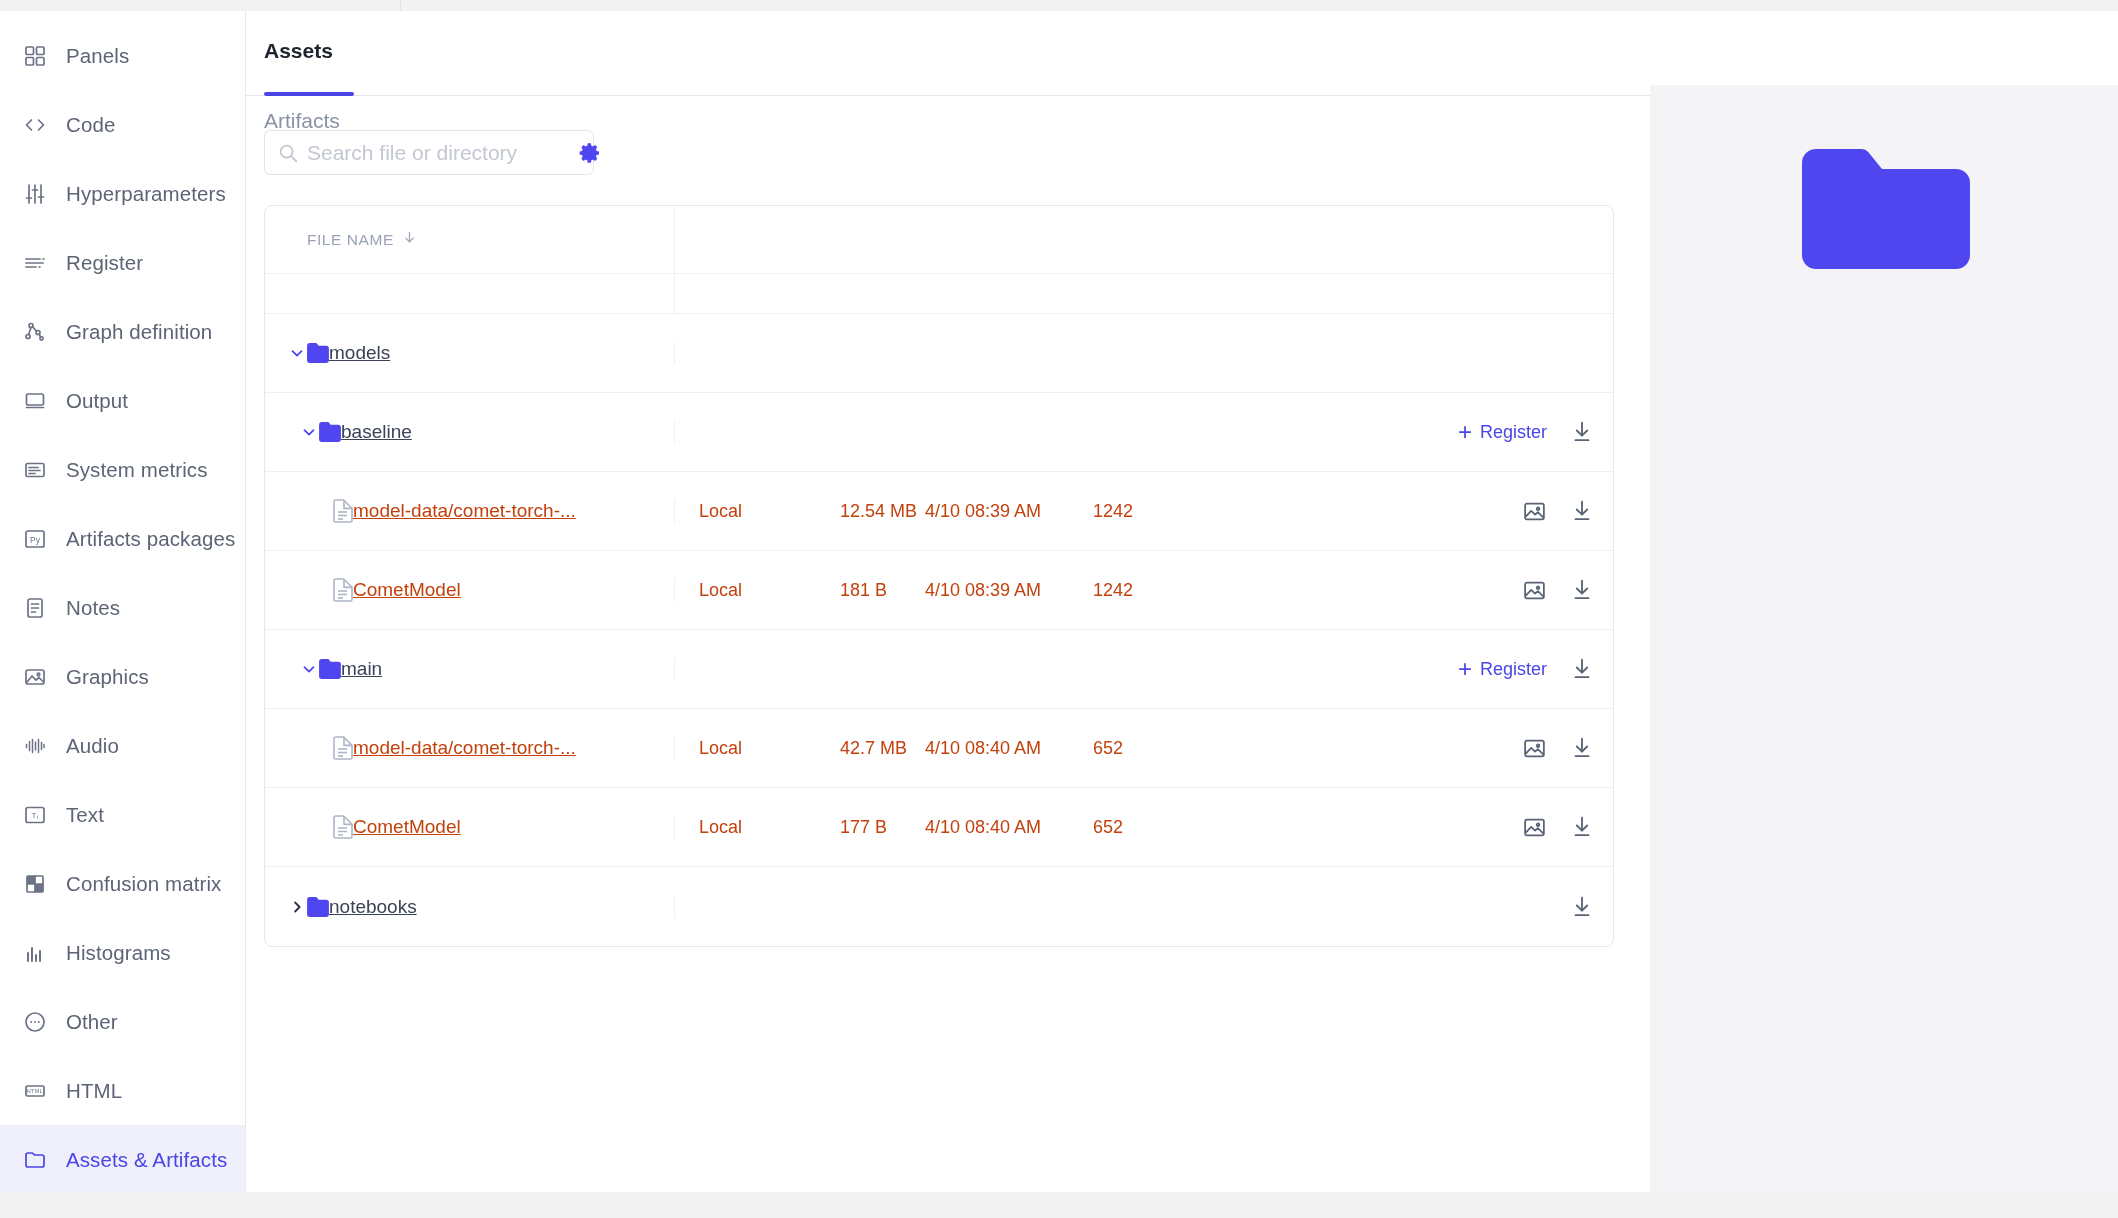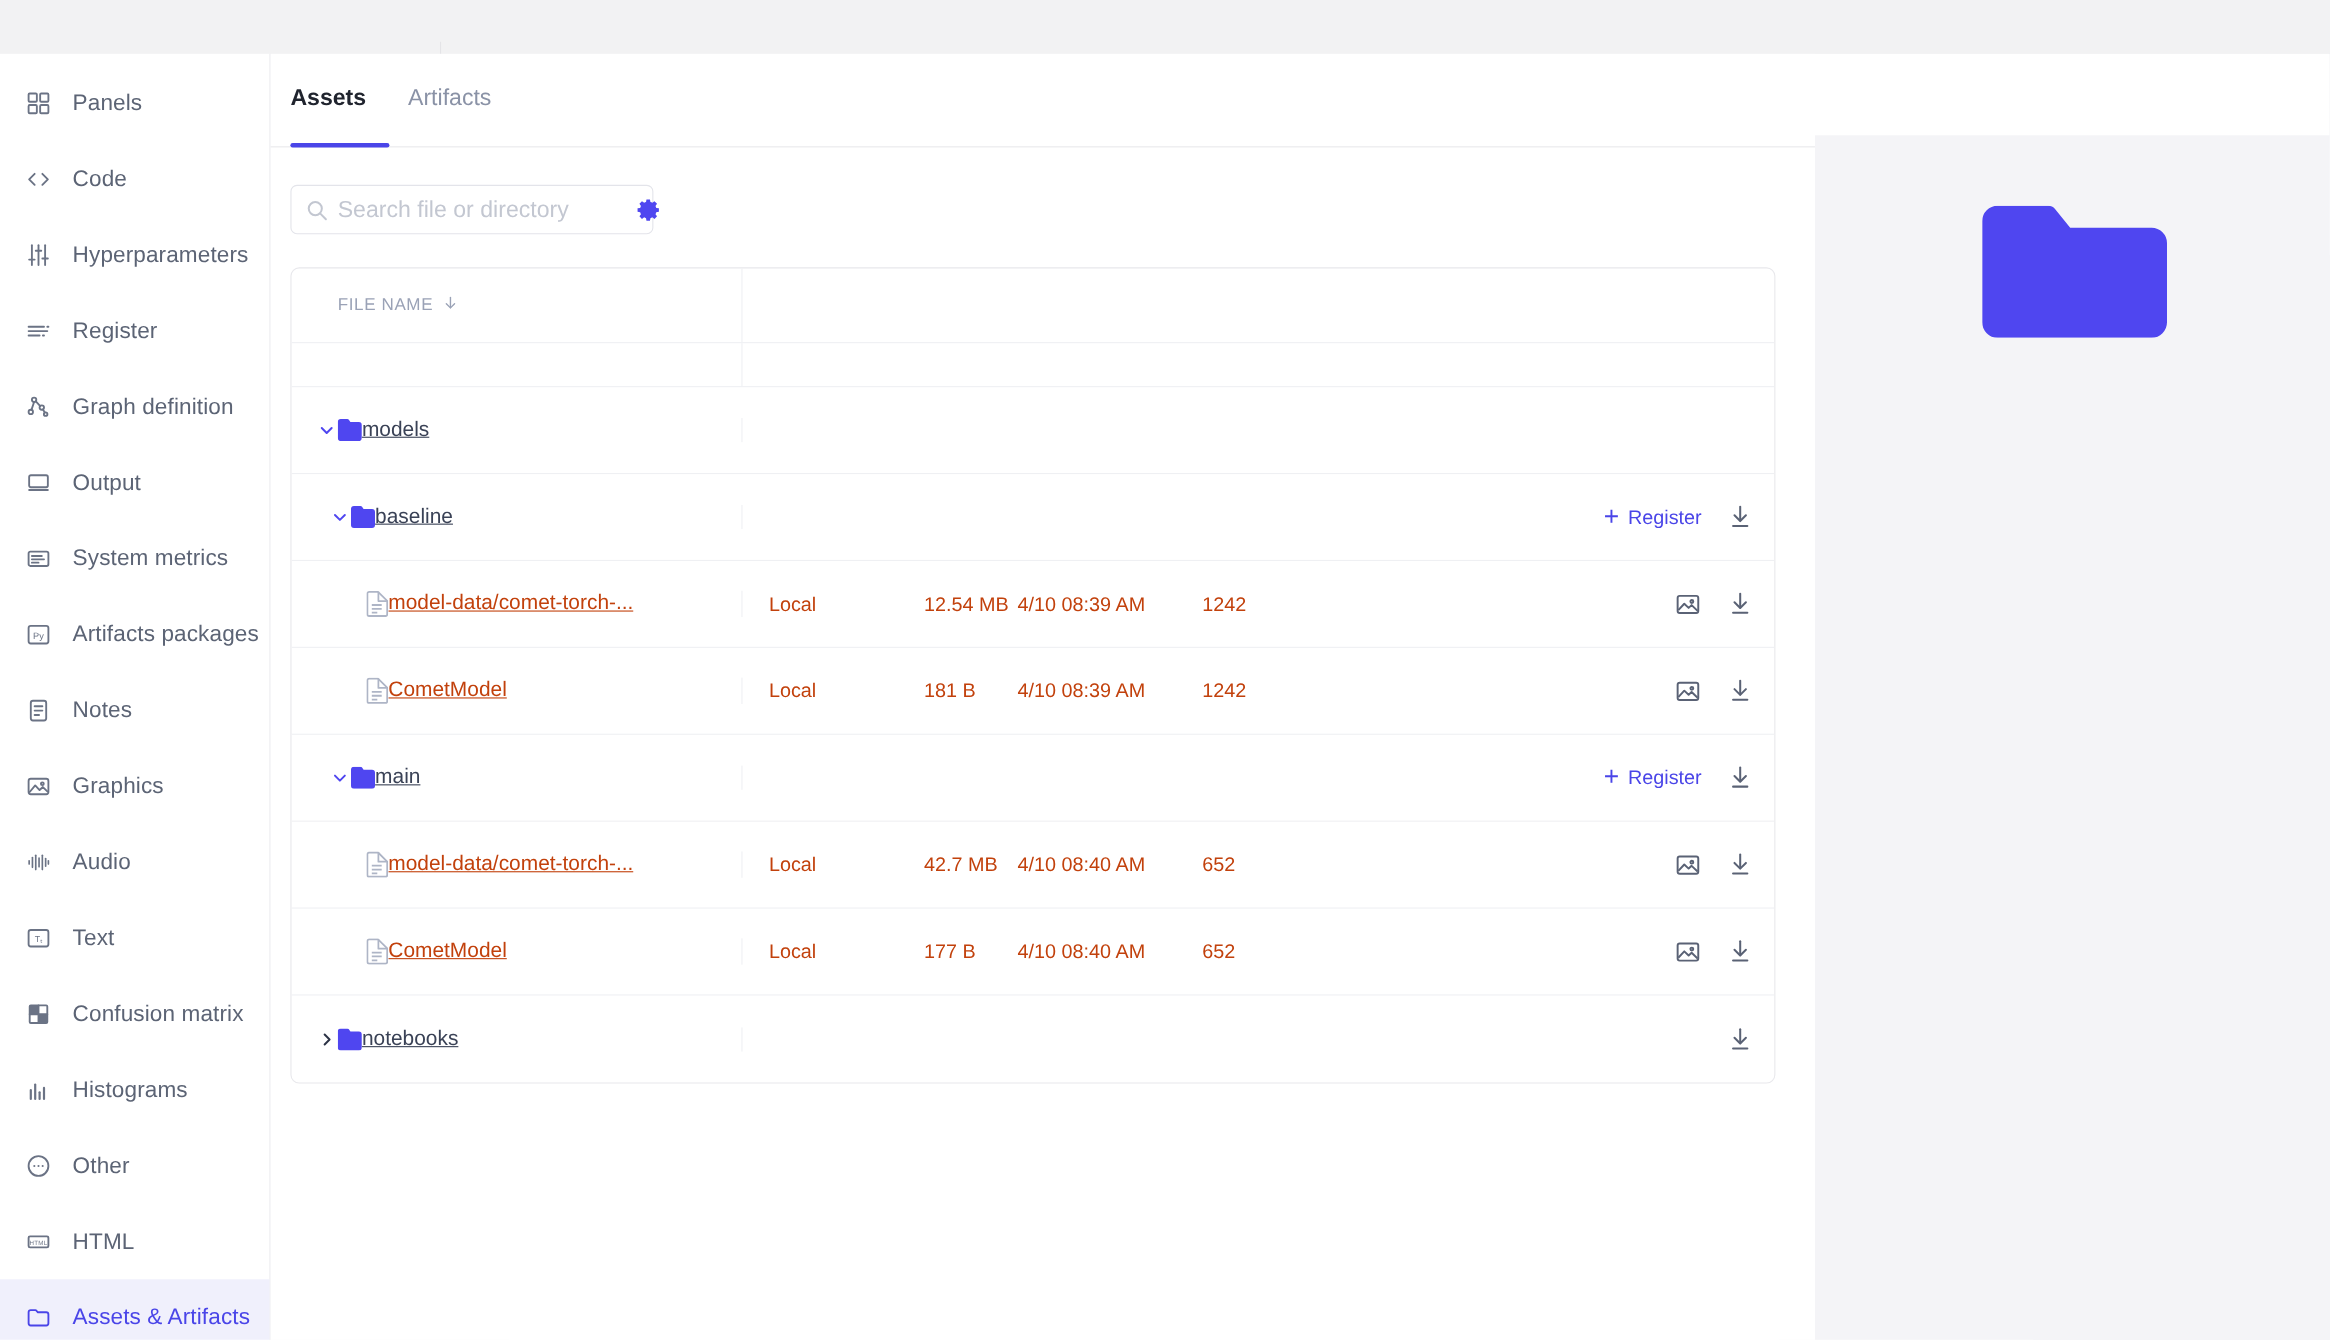--- a/index.html
+++ b/index.html
@@ -2,21 +2,21 @@
 <html><head>
 <meta charset="utf-8">
 <style>
   * { box-sizing: border-box; margin: 0; padding: 0; }
   html, body {
     width: 2118px; height: 1218px;
     background: #f2f2f3;
     font-family: "Liberation Sans", sans-serif;
     overflow: hidden;
   }
-  .page { position: relative; width: 2118px; height: 900px; background: #f2f2f3; margin-top: 38px; }
+  .page { position: relative; width: 2118px; height: 900px; background: #f2f2f3; }
 
   
   .topstrip { position:absolute; top:0; left:0; width:2118px; height:11px; background:#f2f2f3; }
   .topstrip .tick { position:absolute; left:400px; top:0; width:1px; height:11px; background:#e4e4e7; }
 
   .appbody { position:absolute; top:11px; left:0; width:2118px; height:1181px; background:#ffffff; }
 
   
   .sidebar {
     position:absolute; top:11px; left:0; width:246px; height:1181px;
@@ -29,21 +29,21 @@
   }
   .side-item .ic { width:26px; height:26px; flex:0 0 26px; display:flex; align-items:center; justify-content:center; }
   .side-item .ic svg { display:block; }
   .side-item.active { background:#f0f0fc; color:#4a45e8; }
   .side-item.active .ic svg { stroke:#4a45e8; }
 
   
   .main { position:absolute; top:11px; left:246px; width:1404px; height:1181px; background:#fff; }
   .tabs {
     position:relative; height:85px; border-bottom:1px solid #e8e8ec;
-    display:flex; align-items:flex-start; padding-left:18px; padding-top:28px; gap:38px;
+    display:flex; align-items:flex-start; padding-left:18px; padding-top:28px; gap:38px;flex-direction:column;
   }
   .tab { font-size:21px; color:#8a92a6; cursor:pointer; padding-bottom:8px; }
   .tab.active { color:#20242e; font-weight:600; }
   .tab-underline { position:absolute; left:18px; bottom:-1px; width:90px; height:4px; background:#4a45e8; border-radius:2px; }
 
   .searchwrap { padding:34px 0 0 18px; }
   .searchbox {
     position:relative; width:330px; height:45px; border:1px solid #e3e4ea; border-radius:6px;
     display:flex; align-items:center; padding:0 12px; background:#fff;
   }

